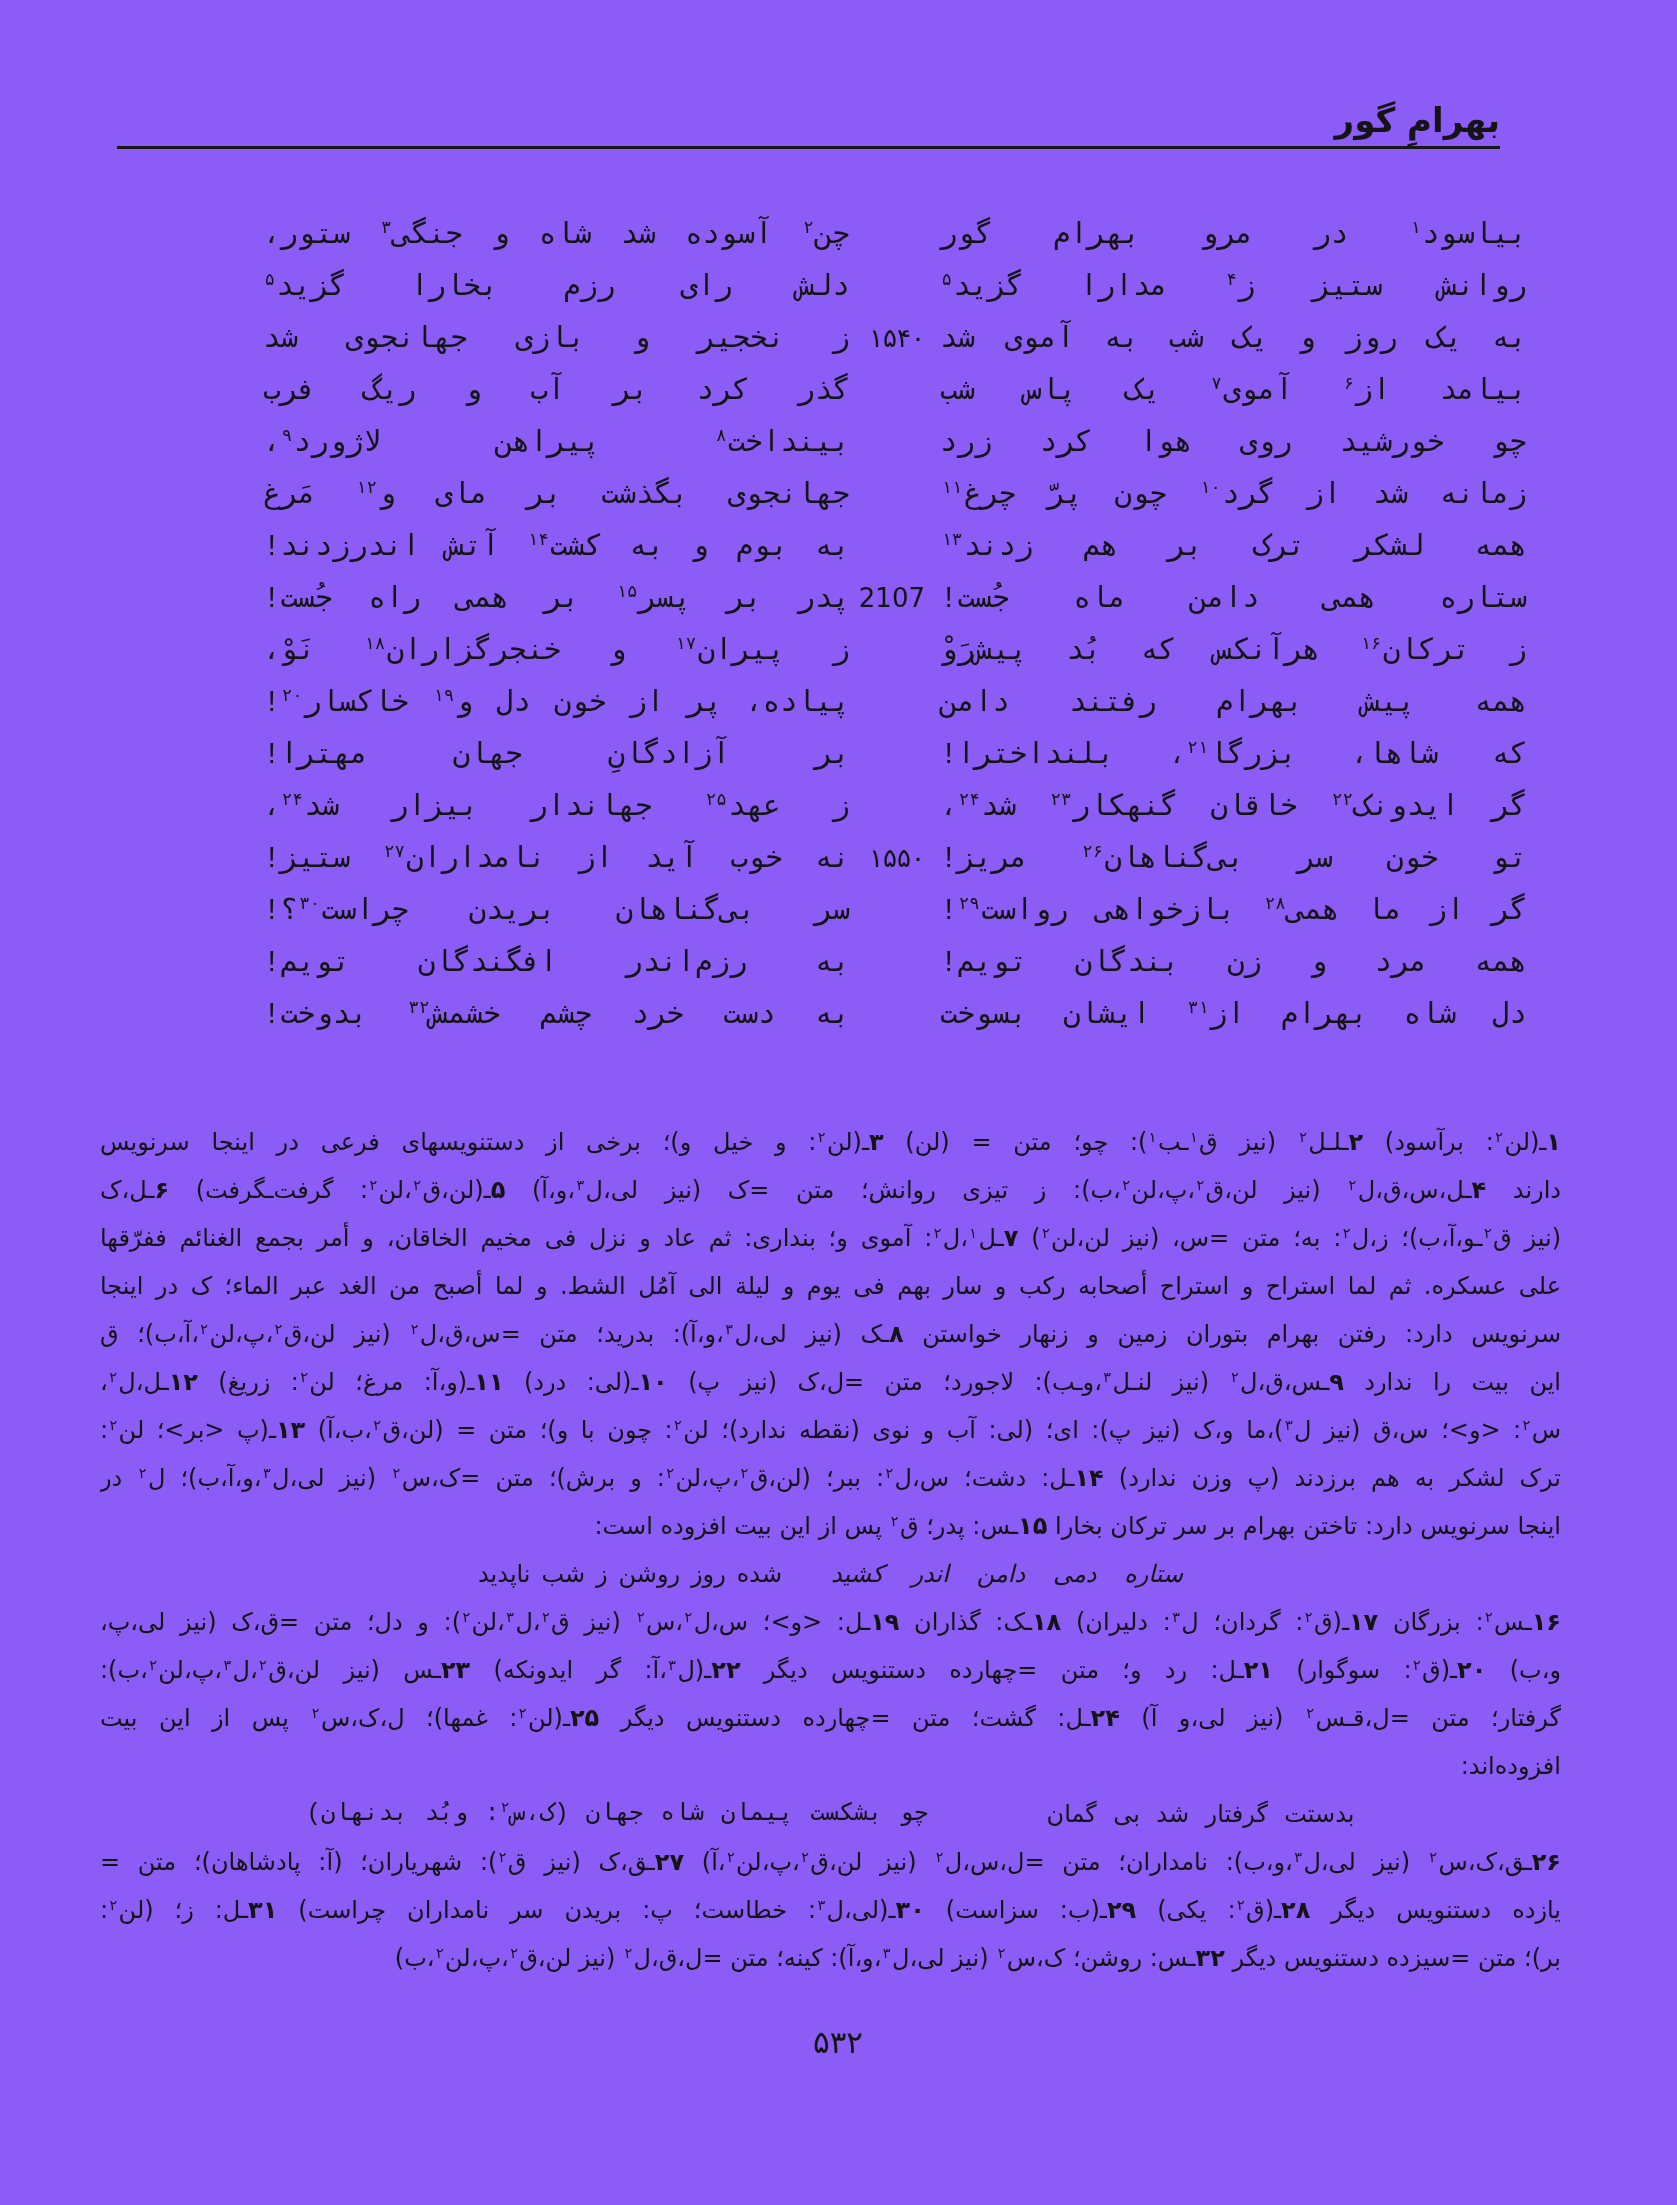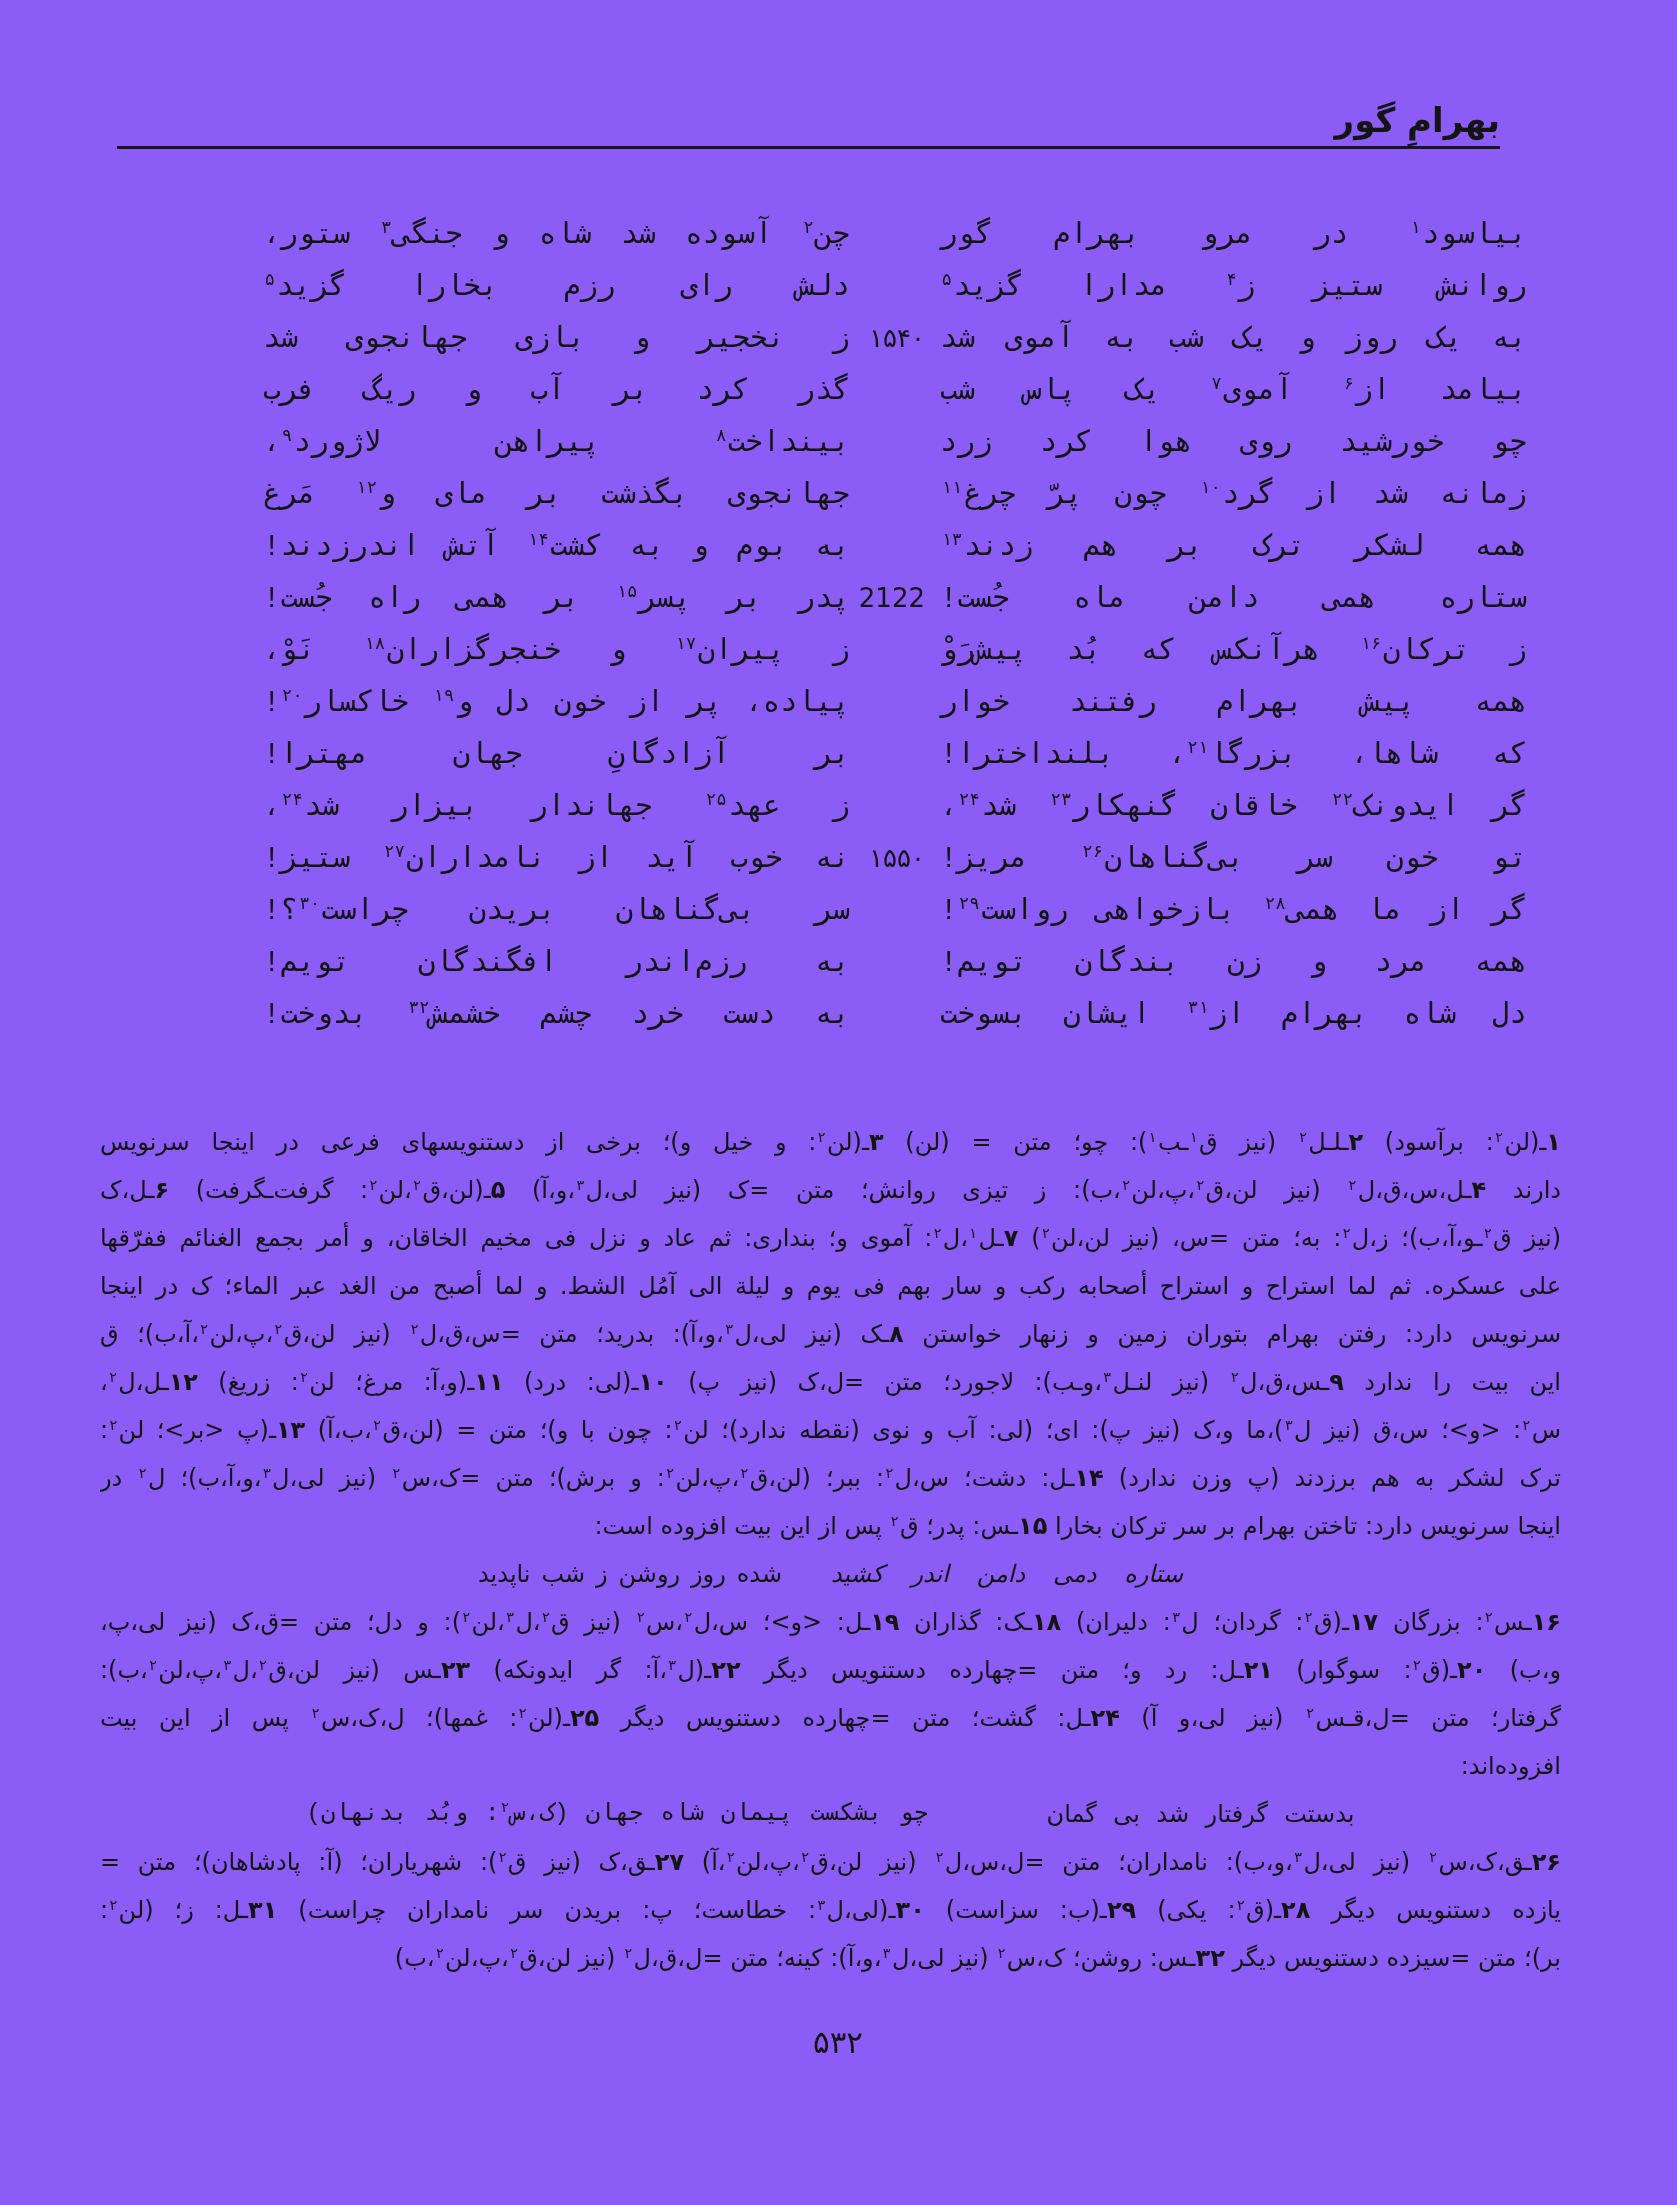--- a/index.html
+++ b/index.html
@@ -159,32 +159,32 @@
       </div>
 
       <div class="verse-row">
         <div class="hemi hemi-right">همه لشکر ترک بر هم زدند<sup>۱۳</sup></div>
         <div class="verse-num"></div>
         <div class="hemi hemi-left">به بوم و به کشت<sup>۱۴</sup> آتش اندرزدند!</div>
       </div>
 
       <div class="verse-row">
         <div class="hemi hemi-right">ستاره همی دامن ماه جُست!</div>
-        <div class="verse-num">2122</div>
+        <div class="verse-num">2107</div>
         <div class="hemi hemi-left">پدر بر پسر<sup>۱۵</sup> بر همی راه جُست!</div>
       </div>
 
       <div class="verse-row">
         <div class="hemi hemi-right">ز ترکان<sup>۱۶</sup> هرآنکس که بُد پیش‌رَوْ</div>
         <div class="verse-num"></div>
         <div class="hemi hemi-left">ز پیران<sup>۱۷</sup> و خنجرگزاران<sup>۱۸</sup> نَوْ،</div>
       </div>
 
       <div class="verse-row">
-        <div class="hemi hemi-right">همه پیش بهرام رفتند خوار</div>
+        <div class="hemi hemi-right">همه پیش بهرام رفتند دامن</div>
         <div class="verse-num"></div>
         <div class="hemi hemi-left">پیاده، پر از خون دل و<sup>۱۹</sup> خاکسار<sup>۲۰</sup>!</div>
       </div>
 
       <div class="verse-row">
         <div class="hemi hemi-right">که شاها، بزرگا<sup>۲۱</sup>، بلنداخترا!</div>
         <div class="verse-num"></div>
         <div class="hemi hemi-left">بر آزادگانِ جهان مهترا!</div>
       </div>
 

